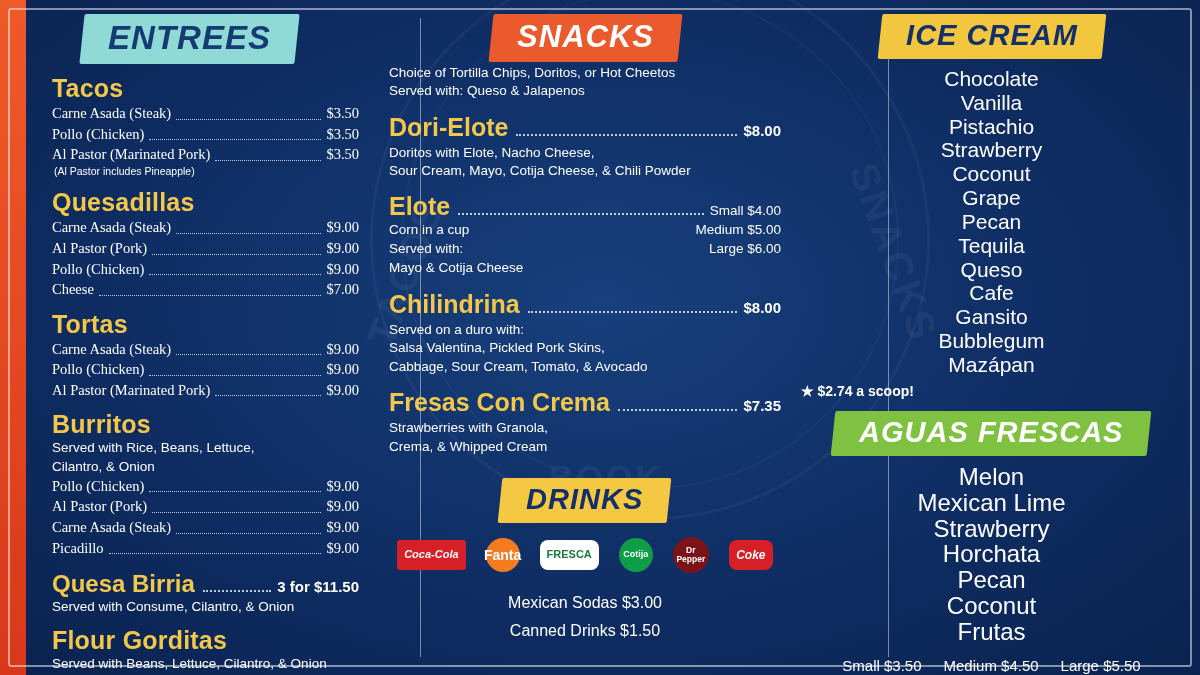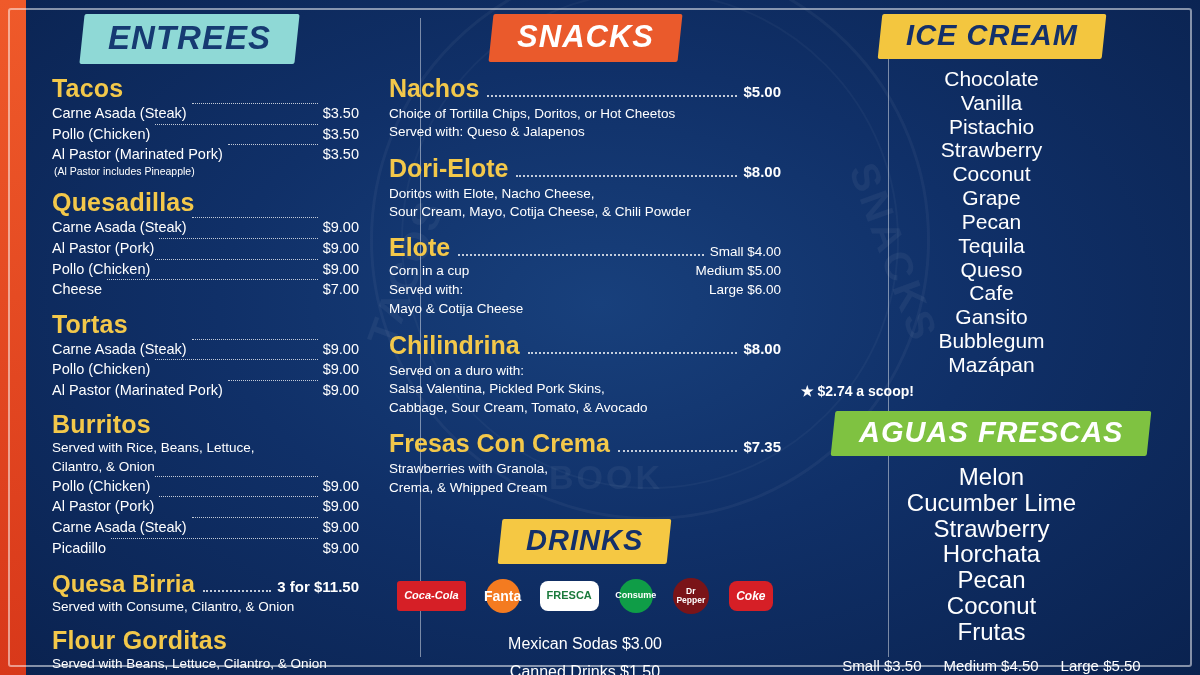--- a/index.html
+++ b/index.html
@@ -105,25 +105,26 @@
   .section-title {
     color: #f3c84a;
     font-weight: 800;
     font-size: 25px;
     margin-top: 10px;
     letter-spacing: 0.2px;
   }
 
   .row {
     display: flex;
-    align-items: flex-start;
+    align-items: flex-end;
     color: #ffffff;
     font-size: 14.5px;
     line-height: 1.42;
     white-space: nowrap;
+    font-family: Liberation Serif, serif;
   }
   .row .nm { flex: 0 0 auto; }
   .row .dots {
     flex: 1 1 auto;
     border-bottom: 1.5px dotted rgba(255,255,255,0.75);
     margin: 0 5px 4px 5px;
     min-width: 10px;
   }
   .row .pr { flex: 0 0 auto; font-variant-numeric: tabular-nums; }
   .note {
@@ -325,25 +326,20 @@
 
     </div>
 
     <div class="col col-mid">
       <div class="banner-wrap">
         <div class="banner banner-snacks">
           <span>SNACKS</span>
         </div>
       </div>
 
-      <div class="mid-title-row">
-        <span class="nm">Nachos</span>
-        <span class="dots"></span>
-        <span class="pr">$5.00</span>
-      </div>
       <div class="mid-desc" style="white-space:pre-line">Choice of Tortilla Chips, Doritos, or Hot Cheetos
 Served with: Queso &amp; Jalapenos</div>
 
       <div class="mid-title-row">
         <span class="nm">Dori-Elote</span>
         <span class="dots"></span>
         <span class="pr">$8.00</span>
       </div>
       <div class="mid-desc" style="white-space:pre-line">Doritos with Elote, Nacho Cheese,
 Sour Cream, Mayo, Cotija Cheese, &amp; Chili Powder</div>
@@ -383,21 +379,21 @@
       <div class="banner-wrap" style="margin-top:22px">
         <div class="banner banner-drinks">
           <span>DRINKS</span>
         </div>
       </div>
 
       <div class="logos">
         <div class="logo logo-coke">Coca-Cola</div>
         <div class="logo logo-fanta">Fanta</div>
         <div class="logo logo-fresca">FRESCA</div>
-        <div class="logo logo-sprite">Consume</div>
+        <div class="logo logo-sprite">Cotija</div>
         <div class="logo logo-drpepper">Dr Pepper</div>
         <div class="logo logo-cokemini">Coke</div>
       </div>
 
       <div class="drinks-lines">
         <div>Mexican Sodas $3.00</div>
         <div>Canned Drinks $1.50</div>
 
       </div>
     </div>
@@ -427,21 +423,21 @@
       <div class="scoop">★ $2.74 a scoop!</div>
 
       <div class="banner-wrap" style="margin-top:12px">
         <div class="banner banner-aguas">
           <span>AGUAS FRESCAS</span>
         </div>
       </div>
 
       <div class="aguas-list">
         <div>Melon</div>
-        <div>Cucumber Lime</div>
+        <div>Mexican Lime</div>
         <div>Strawberry</div>
         <div>Horchata</div>
         <div>Pecan</div>
         <div>Coconut</div>
         <div>Frutas</div>
       </div>
 
       <div class="aguas-sizes">
         <div>Small $3.50</div>
         <div>Medium $4.50</div>

